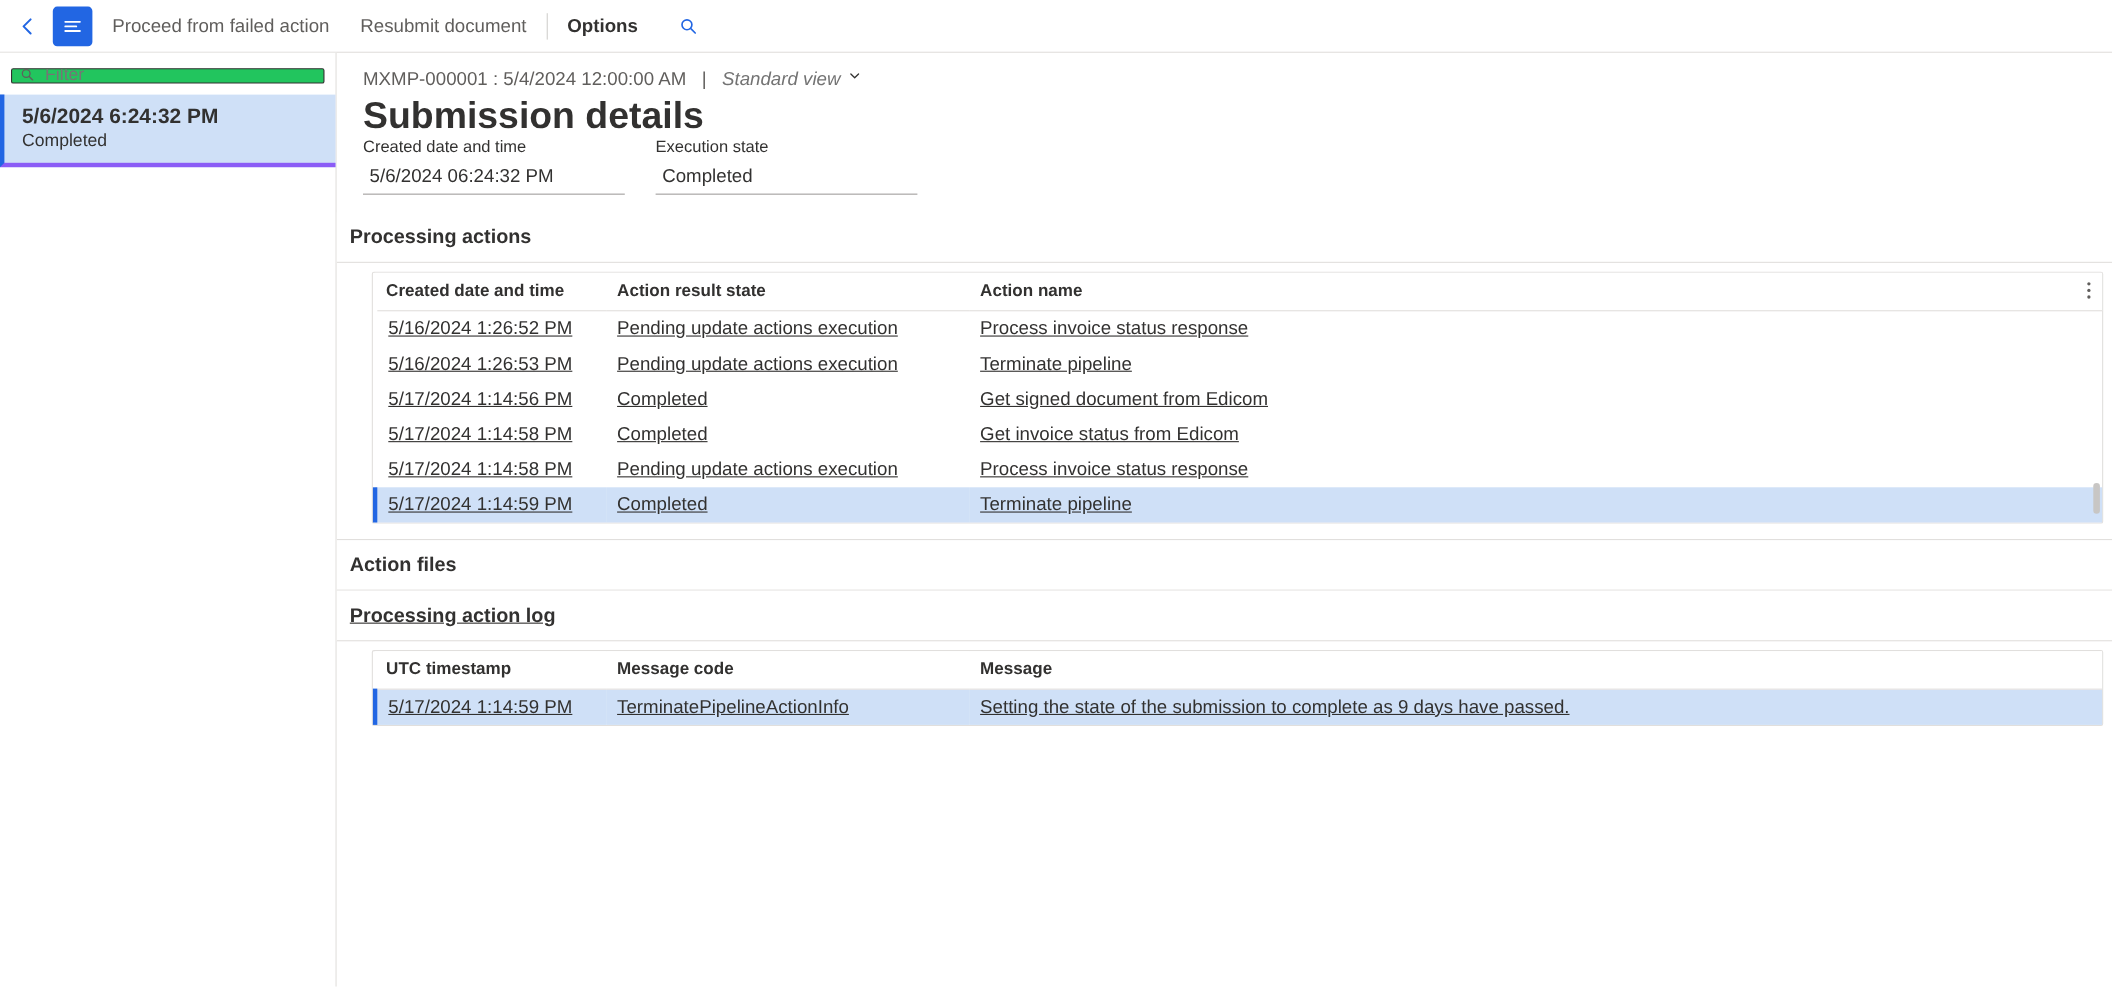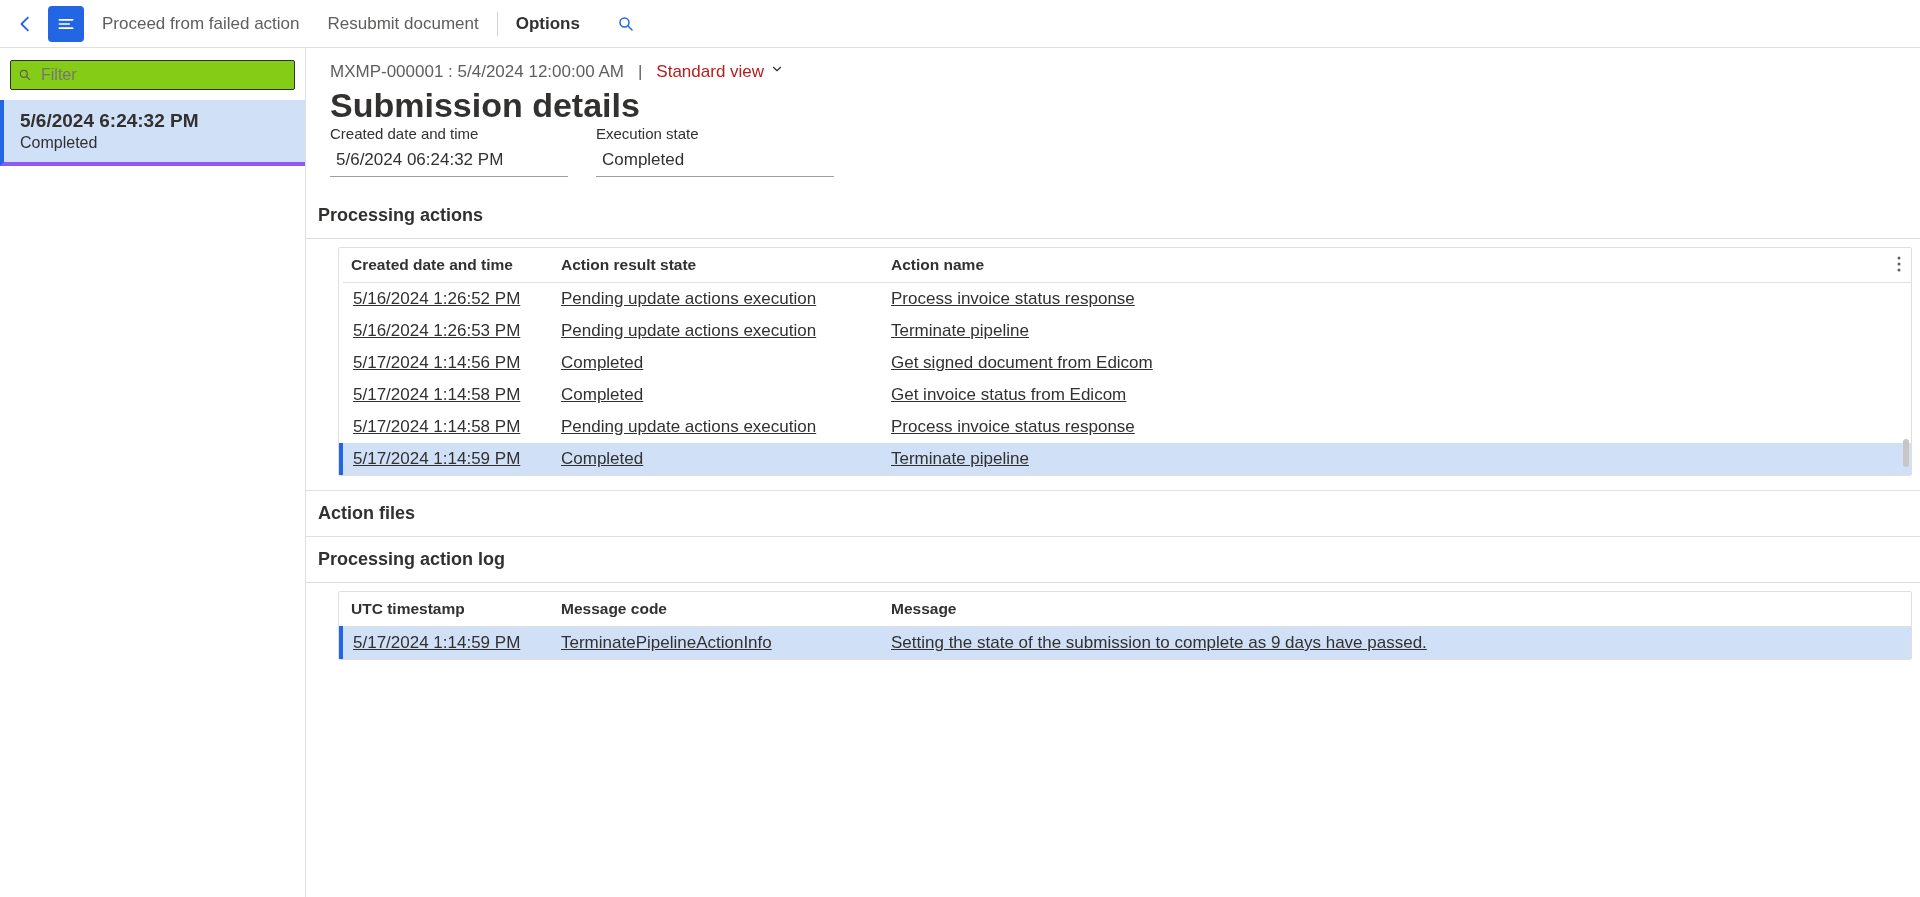--- a/index.html
+++ b/index.html
@@ -65,26 +65,26 @@
     width: 306px;
     border-right: 1px solid #e1dfdd;
     background: #fff;
     padding: 12px 0 0 0;
   }
   .filter-wrap {
     padding: 0 10px 10px 10px;
   }
   .filter-input {
     width: 100%;
-    height: 30px;
+    height: 14px;
     border: 1px solid #323130;
     border-radius: 2px;
     padding: 0 8px 0 30px;
     font-size: 16px;
-    background: #84cc16;
+    background: #22c55e;
   }
   .filter-box {
     position: relative;
   }
   .filter-box .search-icon {
     position: absolute;
     left: 8px;
     top: 50%;
     transform: translateY(-50%);
     color: #605e5c;
@@ -112,21 +112,22 @@
     display: flex;
     align-items: center;
     gap: 14px;
     color: #605e5c;
     font-size: 17px;
   }
   .view-dd {
     display: flex;
     gap: 6px;
     cursor: pointer;
-    color: #b91c1c;
+    color: #737373;
+    font-style: italic;
   }
   .page-title {
     font-size: 34px;
     font-weight: 600;
     margin-top: 4px;
   }
   .field-row {
     display: flex;
     gap: 28px;
     margin-bottom: 16px;
@@ -329,21 +330,21 @@
             <circle cx="2" cy="2" r="1.5" fill="#605e5c"></circle>
             <circle cx="2" cy="8" r="1.5" fill="#605e5c"></circle>
             <circle cx="2" cy="14" r="1.5" fill="#605e5c"></circle>
           </svg>
       </div>
       <div class="scroll-thumb"></div>
     </div>
 
     <div class="section-header">Action files</div>
 
-    <div class="section-header" style="border-top:none;">Processing action log</div>
+    <div class="section-header" style="border-top:none;text-decoration:underline;">Processing action log</div>
     <div class="grid-wrap" style="margin-bottom:40px;">
       <table class="grid">
         <thead>
           <tr>
             <th class="col-date">UTC timestamp</th>
             <th class="col-state">Message code</th>
             <th class="col-name">Message</th>
           </tr>
         </thead>
         <tbody id="log-rows">

